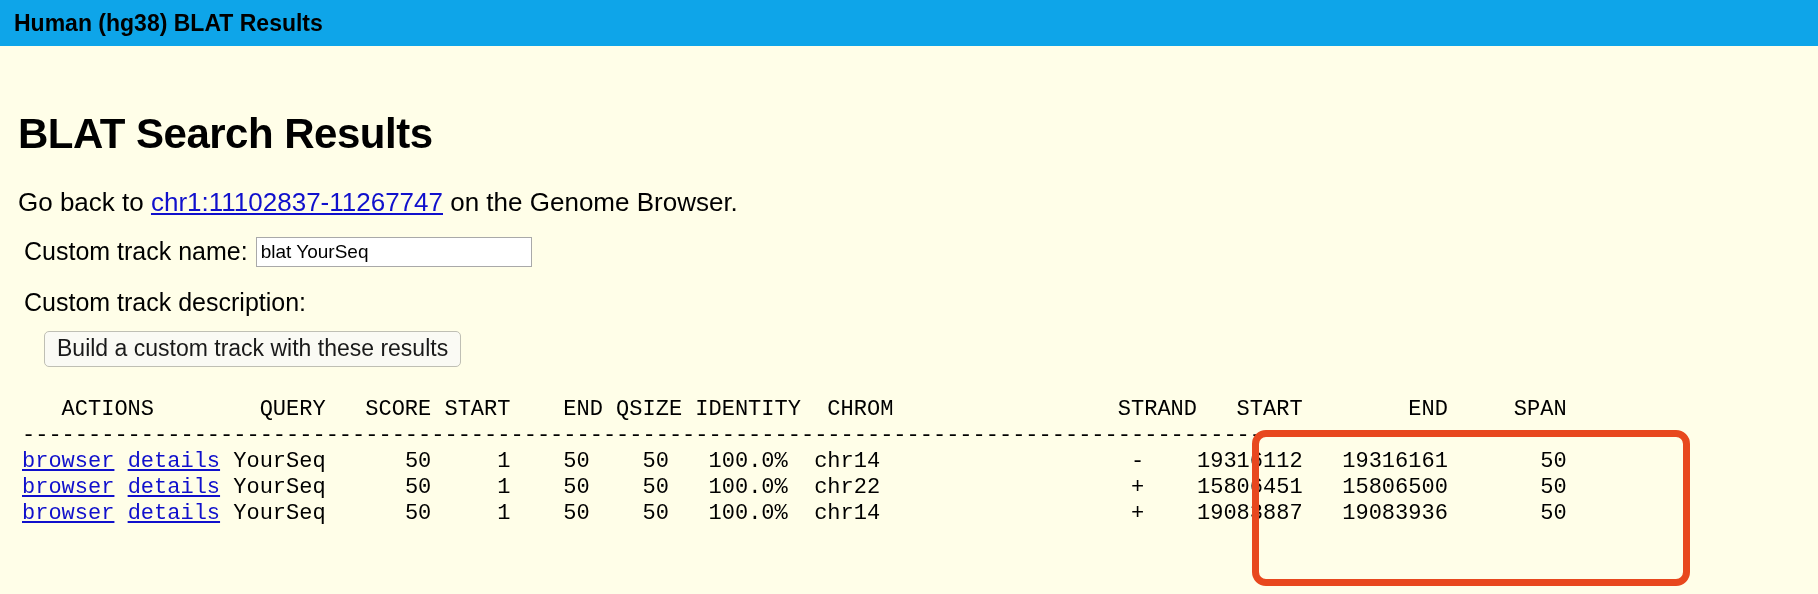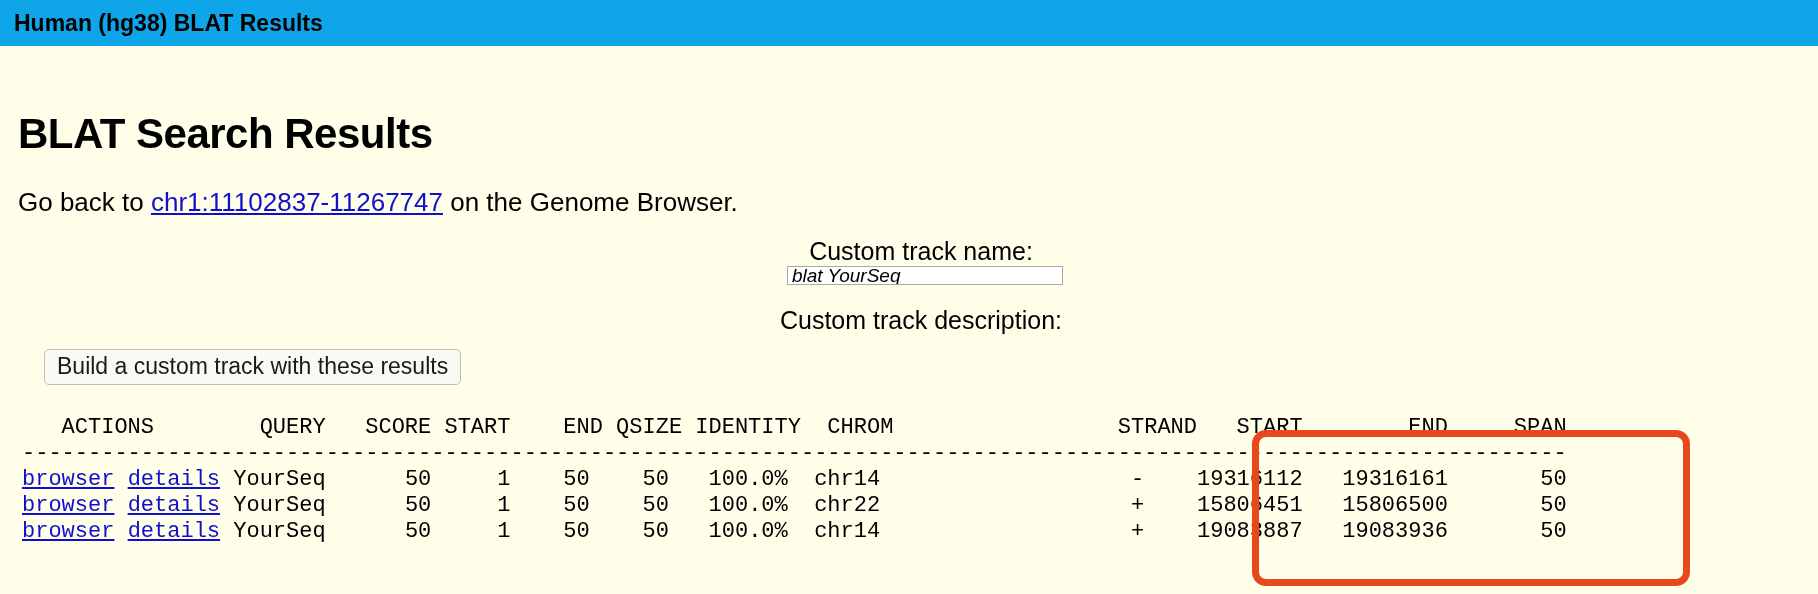--- a/index.html
+++ b/index.html
@@ -54,43 +54,41 @@
     line-height: 1;
   }
   .goback a {
     color: #1010CC;
     text-decoration: underline;
   }
 
   
   .form-row {
     display: flex;
-    align-items: center;
+    align-items: flex-start;
     font-size: 25px;
     color: #000;
     margin-top: 22px;
     padding-left: 6px;
-    flex-direction: column;
   }
   .form-row.second { margin-top: 21px; }
 
   .form-label { white-space: pre; }
 
   .textbox {
     font-family: "Liberation Sans", sans-serif;
     font-size: 19px;
     color: #000;
     background: #FFFFFF;
     border: 1px solid #A9A9A9;
     outline: none;
-    height: 19px;
+    height: 30px;
     box-sizing: border-box;
     padding: 0 4px;
     margin-left: 8px;
-    font-style: italic;
   }
   #track-name-input  { width: 276px; }
   #track-desc-input  { width: 450px; }
 
   .build-button {
     font-family: "Liberation Sans", sans-serif;
     font-size: 23px;
     color: #1a1a1a;
     background: #FAFAF4;
     border: 1px solid #BFBFB4;

